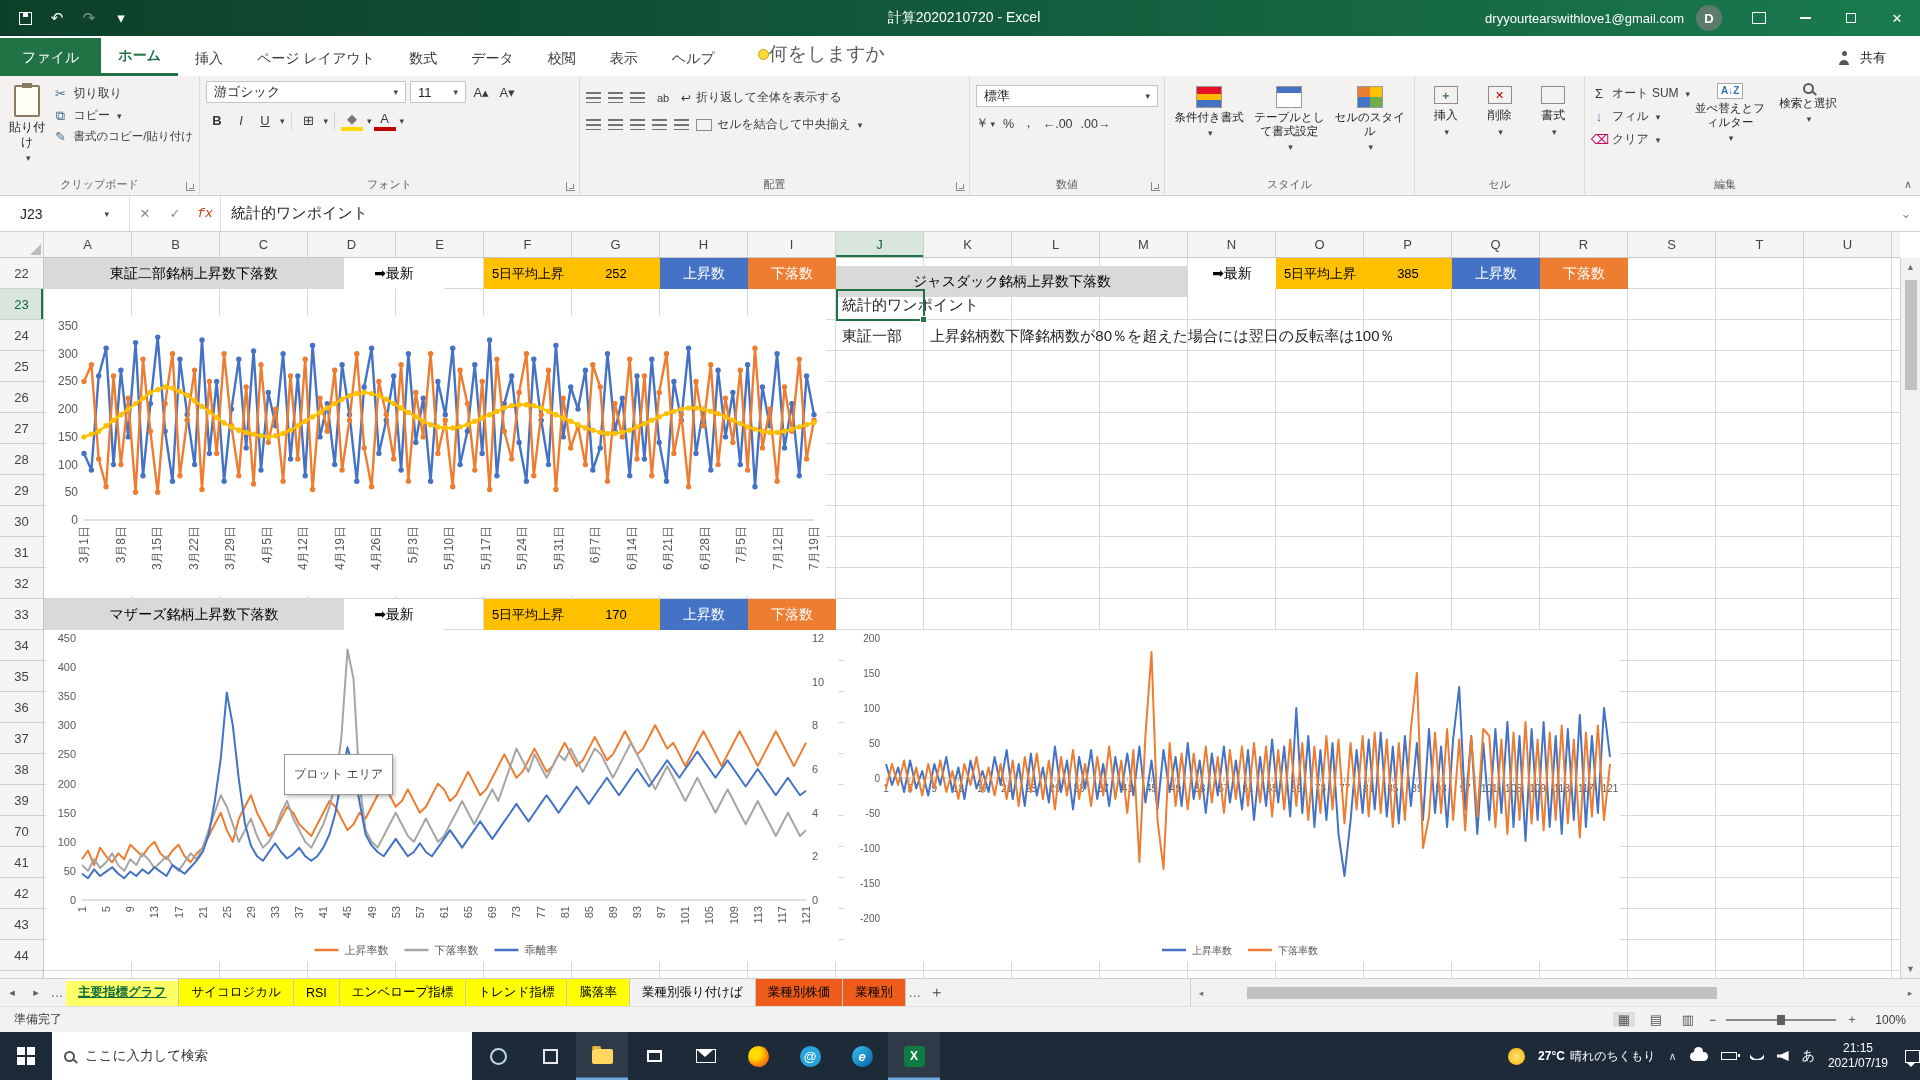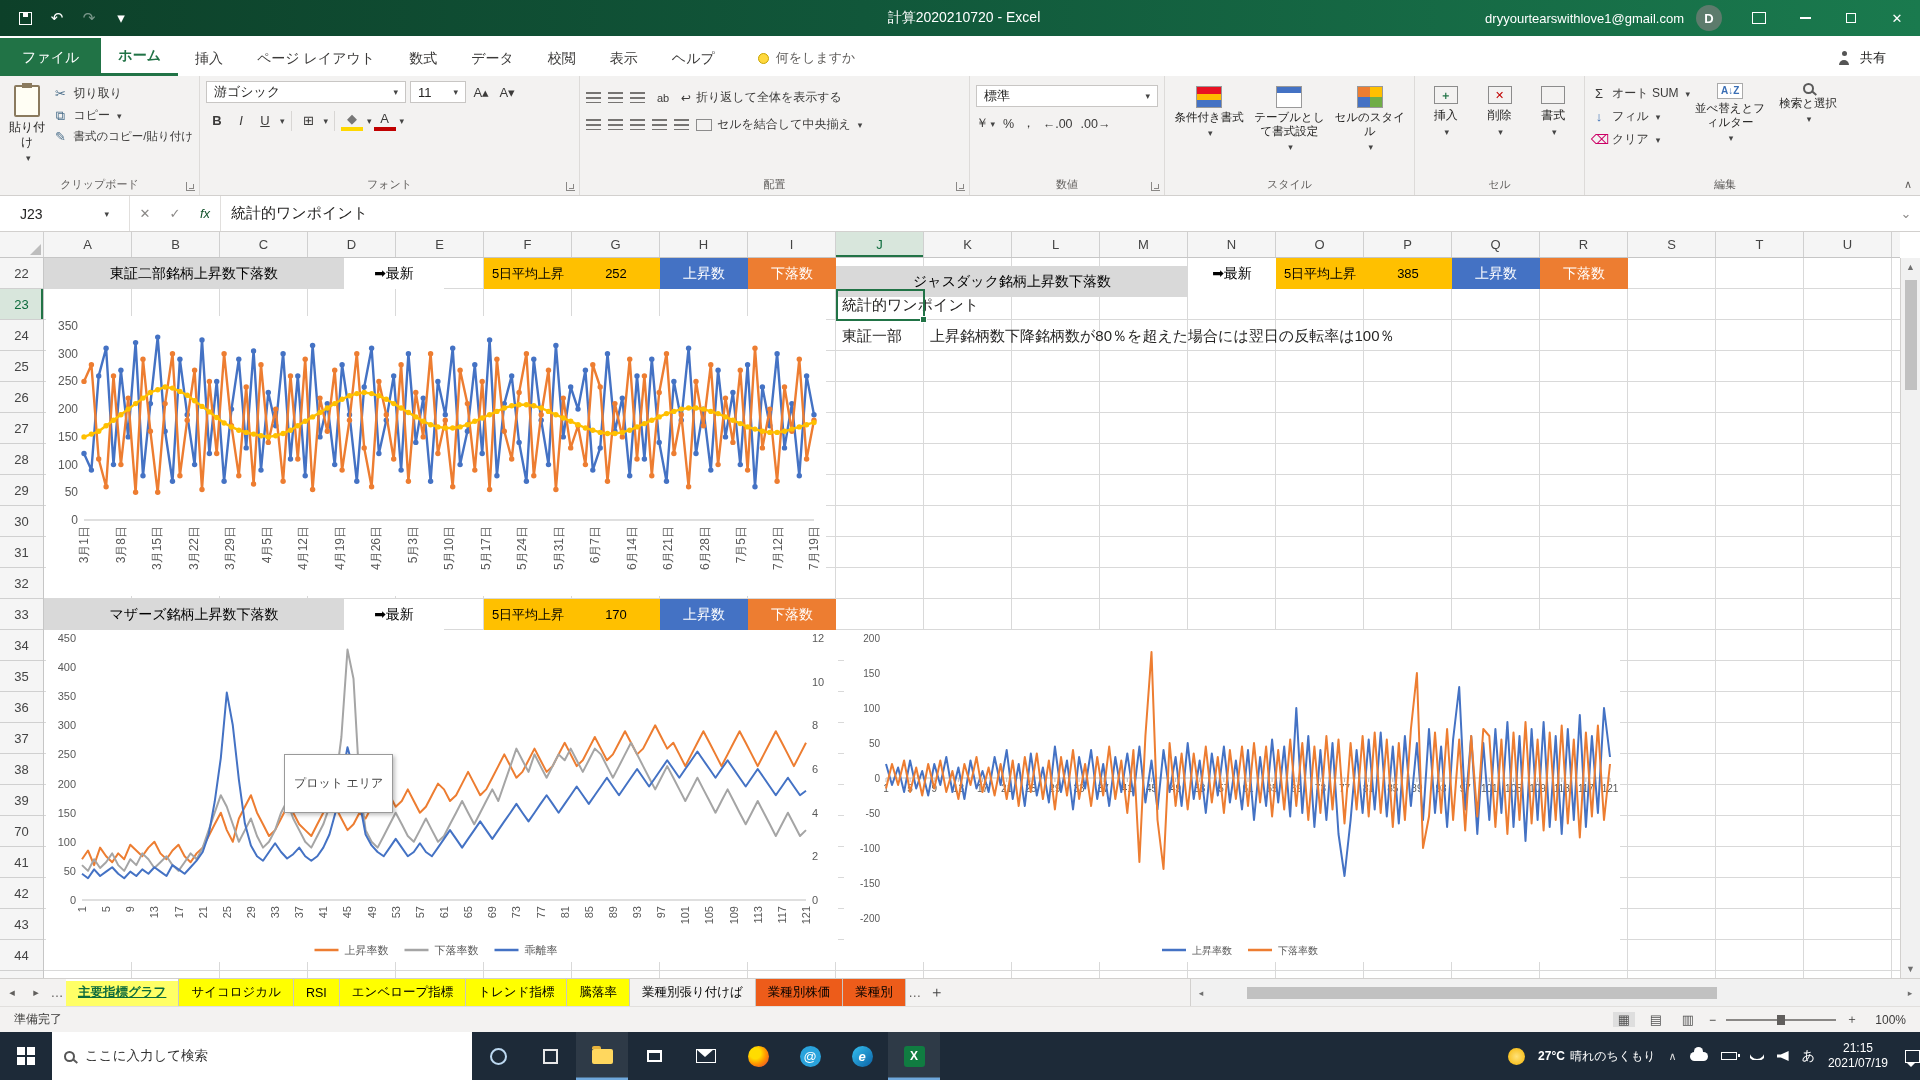--- a/index.html
+++ b/index.html
@@ -22,21 +22,21 @@
 .winbtn{width:46px;height:36px;display:flex;align-items:center;justify-content:center;font-size:13px}
 .ic-min{width:11px;height:1.5px;background:#fff}
 .ic-restore{width:10px;height:10px;border:1.5px solid #fff}
 
 
 #tabrow{position:absolute;top:36px;left:0;width:100%;height:40px;background:#fff;display:flex;align-items:flex-end}
 #ribbontabs{display:flex;align-items:flex-end;height:100%}
 .rtab{padding:0 17px;line-height:36px;font-size:14px;color:#3b3a39}
 .rtab.file{background:#217346;color:#fff;line-height:38px;padding:0 22px}
 .rtab.active{color:#217346;font-weight:bold;border-bottom:3px solid #217346;background:#fff}
-#tellme{display:flex;align-items:center;gap:7px;margin-left:26px;margin-bottom:9px;color:#605e5c;font-size:13px}
+#tellme{display:flex;align-items:center;margin-left:26px;margin-bottom:9px;color:#605e5c;font-size:19px}
 .ic-bulb{width:11px;height:11px;border-radius:50%;background:#ffd83d;border:1px solid #c8a400;position:relative}
 #share{margin-left:auto;margin-right:34px;margin-bottom:9px;display:flex;align-items:center;gap:11px;font-size:13px}
 .ic-person{width:10px;height:10px;position:relative}
 .ic-person::before{content:'';position:absolute;top:-2px;left:2.5px;width:5px;height:5px;border-radius:50%;background:#555}
 .ic-person::after{content:'';position:absolute;bottom:-2px;left:0;width:10px;height:5px;border-radius:5px 5px 0 0;background:#555}
 
 
 #ribbon{position:absolute;top:76px;left:0;width:100%;height:120px;background:#f3f2f1;border-bottom:1px solid #d2d0ce;display:flex}
 .rgroup{position:relative;height:100%;border-right:1px solid #dddbd9;padding:5px 6px 20px 6px}
 .glabel{position:absolute;bottom:3px;left:0;right:0;text-align:center;font-size:11px;color:#605e5c}
@@ -77,21 +77,21 @@
 .ebig{display:flex;flex-direction:column;align-items:center;gap:3px;width:72px;font-size:11.5px;text-align:center;line-height:1.2}
 .ic-az{font-size:10px;font-weight:bold;color:#3b6fb5;border:1px solid #aaa;padding:1px 3px;background:#fff}
 .ic-mag{width:11px;height:11px;border:2px solid #5a5a5a;border-radius:50%;position:relative;display:inline-block}
 .ic-mag::after{content:'';position:absolute;width:6px;height:2px;background:#5a5a5a;right:-5px;bottom:-2px;transform:rotate(40deg)}
 #ribcollapse{position:absolute;right:8px;bottom:4px;font-size:11px;color:#605e5c}
 
 
 #formulabar{position:absolute;top:196px;left:0;width:100%;height:36px;background:#fff;border-bottom:1px solid #d2d0ce;display:flex;align-items:stretch}
 #namebox{width:130px;display:flex;align-items:center;justify-content:space-between;padding:0 20px;border-right:1px solid #e1dfdd;font-size:14px}
 .fbbtn{width:30px;display:flex;align-items:center;justify-content:center;color:#8a8886;font-size:13px}
-.fbbtn.fx{color:#14532d;font-style:italic;font-family:Liberation Sans, sans-serif}
+.fbbtn.fx{color:#c2410c;font-style:italic;font-family:Liberation Mono, monospace}
 #fb-input{flex:1;display:flex;align-items:center;padding-left:10px;font-size:15px;border-left:1px solid #e1dfdd}
 #fb-expand{width:28px;display:flex;align-items:center;justify-content:center;color:#8a8886}
 
 
 #colheaders{position:absolute;top:232px;left:0;right:20px;height:26px;background:#f5f5f5;border-bottom:1px solid #c6c6c6;display:flex}
 #corner{width:44px;height:100%;border-right:1px solid #d0d0d0;position:relative}
 #corner::after{content:'';position:absolute;right:2px;bottom:2px;border-left:11px solid transparent;border-bottom:11px solid #bdbdbd}
 #colletters{display:flex;flex:1}
 .colhdr{width:88px;flex:none;display:flex;align-items:center;justify-content:center;font-size:13px;color:#444;border-right:1px solid #d0d0d0}
 .colhdr.selhdr{background:#d8e6dc;color:#0c6b3c;box-shadow:inset 0 -2px 0 #217346}
@@ -104,21 +104,21 @@
 .strip.gray{background:#d9d9d9;color:#000}
 .strip.gold{background:#ffc000;color:#000;font-size:13px}
 .strip.blue{background:#4472c4;color:#fff}
 .strip.orange{background:#ed7d31;color:#fff}
 .strip.arrowcell{background:#fff;color:#000}
 .celltext{position:absolute;height:31px;line-height:31px;font-size:15px;white-space:nowrap}
 #selection-j23{position:absolute;left:792px;top:31px;width:89px;height:32px;border:2px solid #217346;background:transparent}
 .fill-handle{position:absolute;right:-4px;bottom:-4px;width:7px;height:7px;background:#217346;border:1px solid #fff}
 .chartbox{position:absolute;background:#fff}
 .chartbox svg{display:block}
-#plot-tooltip{position:absolute;left:238px;top:124px;background:#fff;border:1px solid #9a9a9a;box-shadow:2px 2px 4px rgba(0,0,0,.25);padding:20px 9px;font-size:12px;color:#444;white-space:nowrap;z-index:5}
+#plot-tooltip{position:absolute;left:238px;top:124px;background:#fff;border:1px solid #9a9a9a;box-shadow:2px 2px 4px rgba(0,0,0,.25);padding:11px 9px;font-size:12px;color:#444;white-space:nowrap;z-index:5}
 
 
 #vscroll{position:absolute;top:258px;right:0;width:20px;height:720px;background:#f1f1f1;border-left:1px solid #d2d0ce;display:flex;flex-direction:column;align-items:center}
 .vsarrow{height:18px;display:flex;align-items:center;justify-content:center;color:#707070;font-size:9px;width:100%}
 #vthumb{width:12px;height:110px;background:#c1c1c1;margin-top:4px}
 #vscroll .spacer{flex:1}
 
 
 #tabbar{position:absolute;top:978px;left:0;width:100%;height:28px;background:#f3f2f1;border-top:1px solid #d2d0ce;display:flex;align-items:stretch}
 .tbnav{width:24px;display:flex;align-items:center;justify-content:center;color:#605e5c;font-size:11px}

